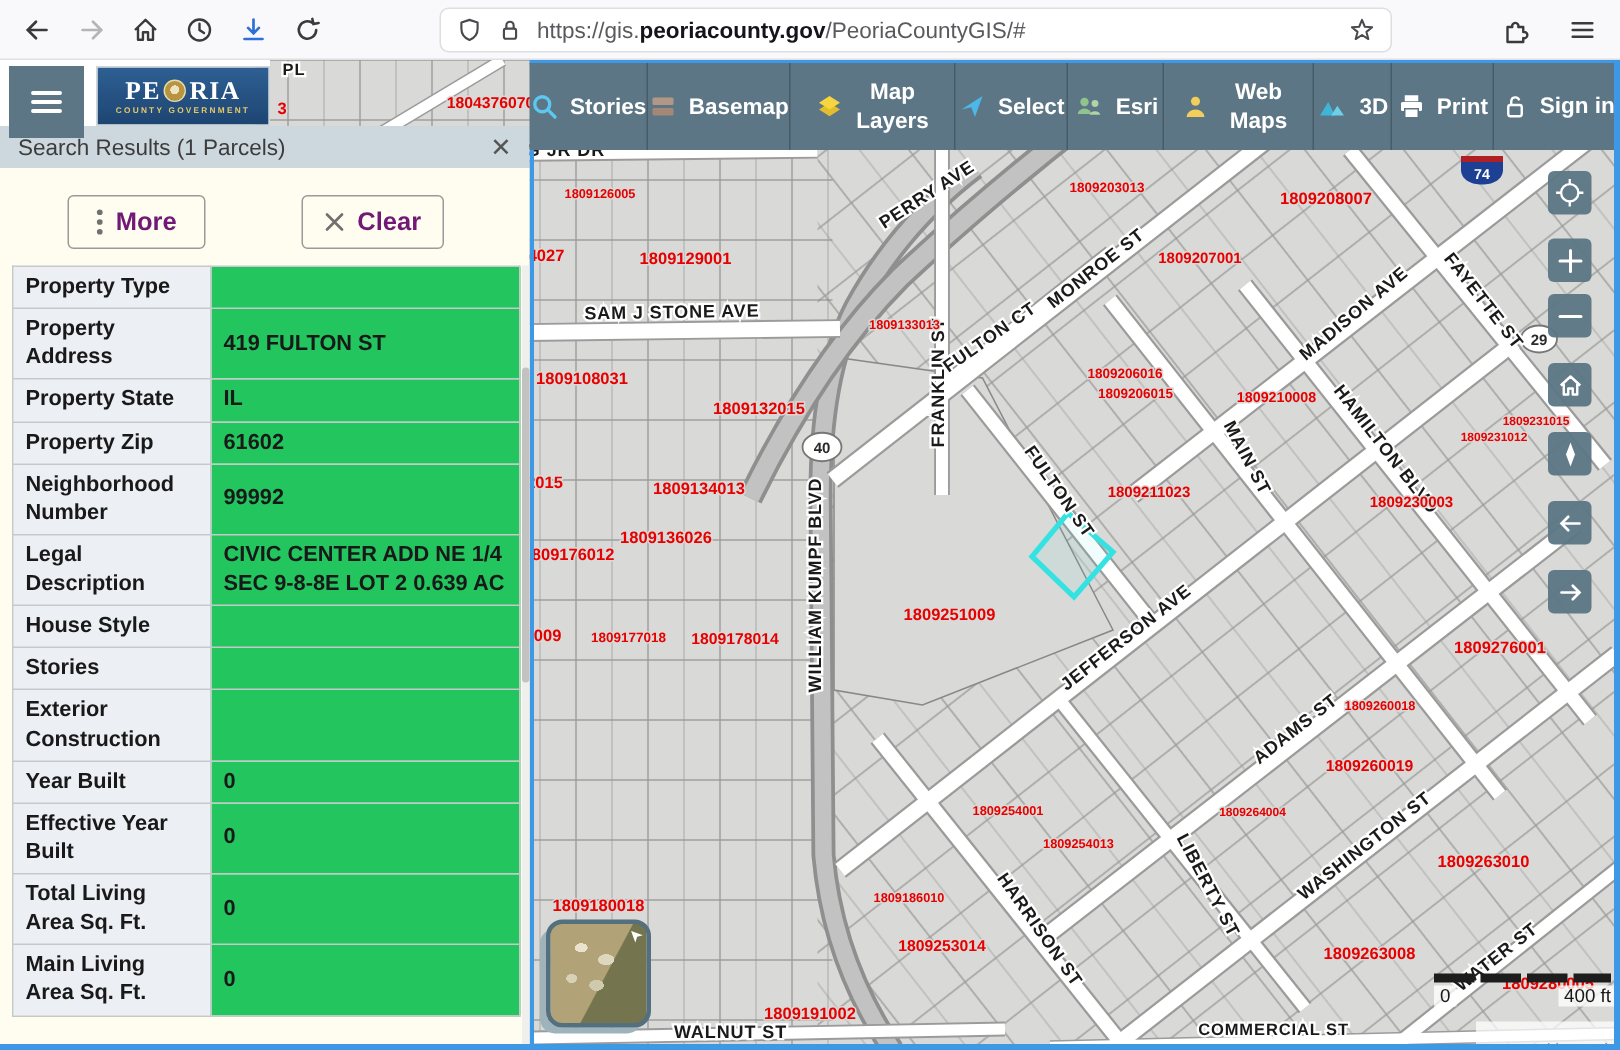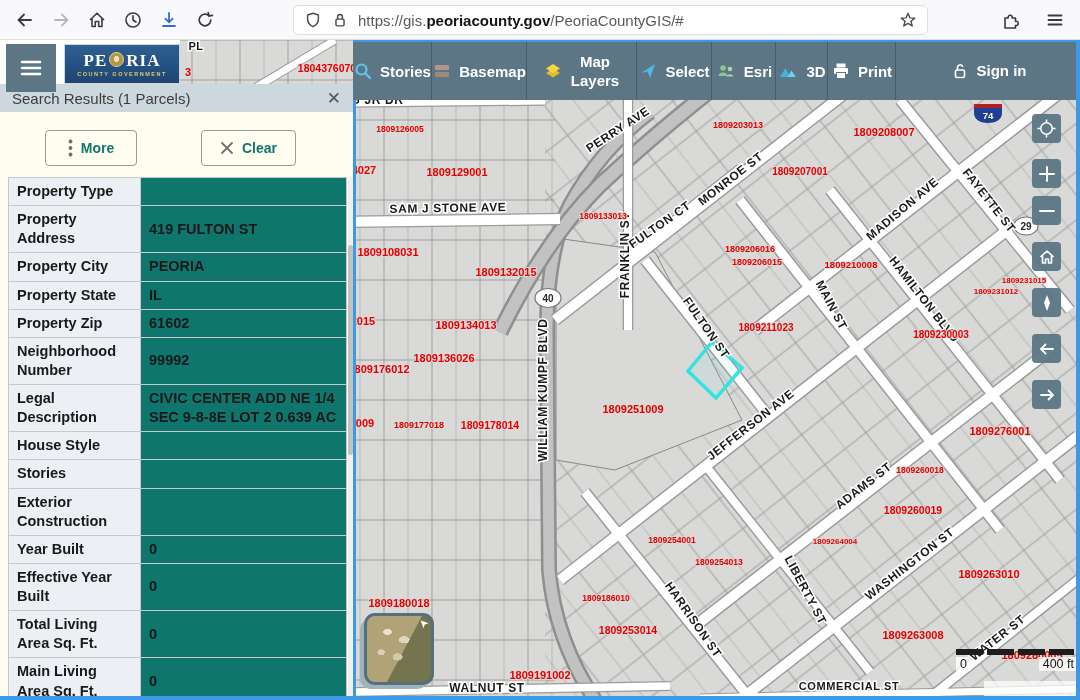--- a/index.html
+++ b/index.html
@@ -23,38 +23,38 @@
   .blue-top { position:absolute; left:353px; top:40px; width:727px; height:3px; background:#3d99e5; z-index:4; }
   .navbar { position:absolute; left:353px; top:42px; width:727px; height:58px; background:#5c7685; z-index:6; display:flex; }
   .nav-item { display:flex; align-items:center; justify-content:center; gap:7px; border-left:1px solid rgba(0,0,0,0.22); color:#fff; font-size:15px; font-weight:700; cursor:pointer; text-align:center; }
   .nav-item:first-child { border-left:none; }
   .nav-label.wrap { width:50px; line-height:1.3; }
   .ni-search{width:78px;} .ni-map-layers{width:110px;} .ni-basemap{width:95px;} .ni-select{width:75px;}
   .ni-info{width:64px;} .ni-web-maps{width:100px;} .ni-3d{width:52px;} .ni-print{width:68px;} .ni-sign-in{flex:1;}
   .hamburger-app { position:absolute; left:6px; top:44px; width:50px; height:48px; background:#5c7685; z-index:7; display:flex; align-items:center; justify-content:center; }
   .hamburger-app svg { display:block; }
   .logo { position:absolute; left:64px; top:44px; width:116px; height:40px; z-index:7; border:1px solid #cfd6da; background:linear-gradient(#2e5f93,#1d4572); display:flex; flex-direction:column; align-items:center; justify-content:center; }
-  .logo-row { display:flex; align-items:flex-start; gap:2px; font-family:"Liberation Serif",serif; font-weight:700; color:#fff; font-size:17px; letter-spacing:1px; line-height:1; }
+  .logo-row { display:flex; align-items:center; gap:2px; font-family:"Liberation Serif",serif; font-weight:700; color:#fff; font-size:17px; letter-spacing:1px; line-height:1; }
   .logo-seal { width:15px; height:15px; border-radius:50%; background:radial-gradient(circle at 50% 45%, #efe2c0 0 30%, #b89440 31% 70%, #8a6c28 71%); border:1px solid #e8d9a8; }
   .logo-sub { font-size:5.5px; color:#e6c868; letter-spacing:1.5px; margin-top:2px; font-weight:700; }
 
   
   .panel-header { position:absolute; left:0; top:84px; width:353px; height:28px; background:#cdd8de; z-index:5; display:flex; align-items:center; padding:0 12px; }
   .panel-title { font-size:15px; color:#3c3c3c; }
   .panel-close { margin-left:auto; color:#555; font-size:17px; line-height:1; cursor:pointer; }
   .panel-body { position:absolute; left:0; top:112px; width:353px; height:588px; background:#fffdf0; z-index:5; }
   .btn-row { position:absolute; left:0; top:18px; width:100%; }
-  .pbtn { position:absolute; height:36px; border:1px solid #9a9a9a; border-radius:4px; background:#fffdf0; display:flex; align-items:center; justify-content:center; gap:8px; font-size:14px; font-weight:700; color:#0f766e; cursor:pointer; }
+  .pbtn { position:absolute; height:36px; border:1px solid #9a9a9a; border-radius:4px; background:#fffdf0; display:flex; align-items:center; justify-content:center; gap:8px; font-size:17px; font-weight:700; color:#701a75; cursor:pointer; }
   .pbtn .bico { color:#707070; font-size:16px; line-height:1; display:flex; }
   .pbtn-more { left:45px; width:92px; }
   .pbtn-clear { left:201px; width:95px; }
   table.props { position:absolute; left:8px; top:65px; width:339px; border-collapse:collapse; }
   table.props td { border:1px solid #c6c9cc; font-size:14.5px; font-weight:700; color:#191919; padding:4px 8px; line-height:1.32; vertical-align:middle; }
   td.lbl { width:132px; background:#eceff4; }
-  td.val { background:#0f766e; }
+  td.val { background:#22c55e; }
   .scroll-track { position:absolute; right:0px; top:65px; width:5px; height:520px; background:#efefec; }
   .scroll-thumb { position:absolute; right:0px; top:68px; width:5px; height:210px; background:#c2c2c0; border-radius:3px; }
 
   
   #map-svg { position:absolute; left:170px; top:40px; z-index:1; }
   .street-label { font-family:"Liberation Sans",sans-serif; font-weight:700; fill:#1a1a1a; stroke:#ffffff; stroke-width:3px; paint-order:stroke; letter-spacing:0.6px; }
   .parcel-label { font-family:"Liberation Sans",sans-serif; font-weight:700; fill:#e60000; stroke:#d9d9d7; stroke-width:2px; paint-order:stroke; }
   .shield-text { font-family:"Liberation Sans",sans-serif; font-weight:700; fill:#2a2a2a; }
 
   .map-controls { position:absolute; left:1032px; top:114px; z-index:9; display:flex; flex-direction:column; }
@@ -350,20 +350,29 @@
         <span style="display: flex;">
           <svg width="22" height="20" viewBox="0 0 22 20">
             <circle cx="8" cy="7" r="2.8" fill="#8fc48f"></circle>
             <path d="M3.5 15 a4.5 3.6 0 0 1 9 0 z" fill="#8fc48f"></path>
             <circle cx="15" cy="8" r="2.3" fill="#aed4a8"></circle>
             <path d="M11.5 15.5 a3.6 3 0 0 1 7 0 z" fill="#aed4a8"></path>
           </svg>
         </span>
         <span class="nav-label">Esri</span>
       </div>
+      <div class="nav-item ni-web-maps">
+        <span style="display: flex;">
+          <svg width="20" height="20" viewBox="0 0 20 20">
+            <circle cx="10" cy="6.5" r="3" fill="#f2cf5a"></circle>
+            <path d="M4 17 a6 5 0 0 1 12 0 z" fill="#f2cf5a"></path>
+          </svg>
+        </span>
+        <span class="nav-label wrap">Web Maps</span>
+      </div>
       <div class="nav-item ni-3d">
         <span style="display: flex;">
           <svg width="22" height="20" viewBox="0 0 22 20">
             <polygon points="3,16 8.5,7 13,16" fill="#3fb5d8"></polygon>
             <polygon points="10.5,16 14.5,9.5 19,16" fill="#6ed0e8"></polygon>
           </svg>
         </span>
         <span class="nav-label">3D</span>
       </div>
       <div class="nav-item ni-print">
@@ -429,24 +438,20 @@
         <tbody id="prop-table">
           <tr>
             <td class="lbl">Property Type</td>
             <td class="val"></td>
           </tr>
           <tr>
             <td class="lbl">Property Address</td>
             <td class="val">419 FULTON ST</td>
           </tr>
           <tr>
-            <td class="lbl">Property City</td>
-            <td class="val">PEORIA</td>
-          </tr>
-          <tr>
             <td class="lbl">Property State</td>
             <td class="val">IL</td>
           </tr>
           <tr>
             <td class="lbl">Property Zip</td>
             <td class="val">61602</td>
           </tr>
           <tr>
             <td class="lbl">Neighborhood Number</td>
             <td class="val">99992</td>

